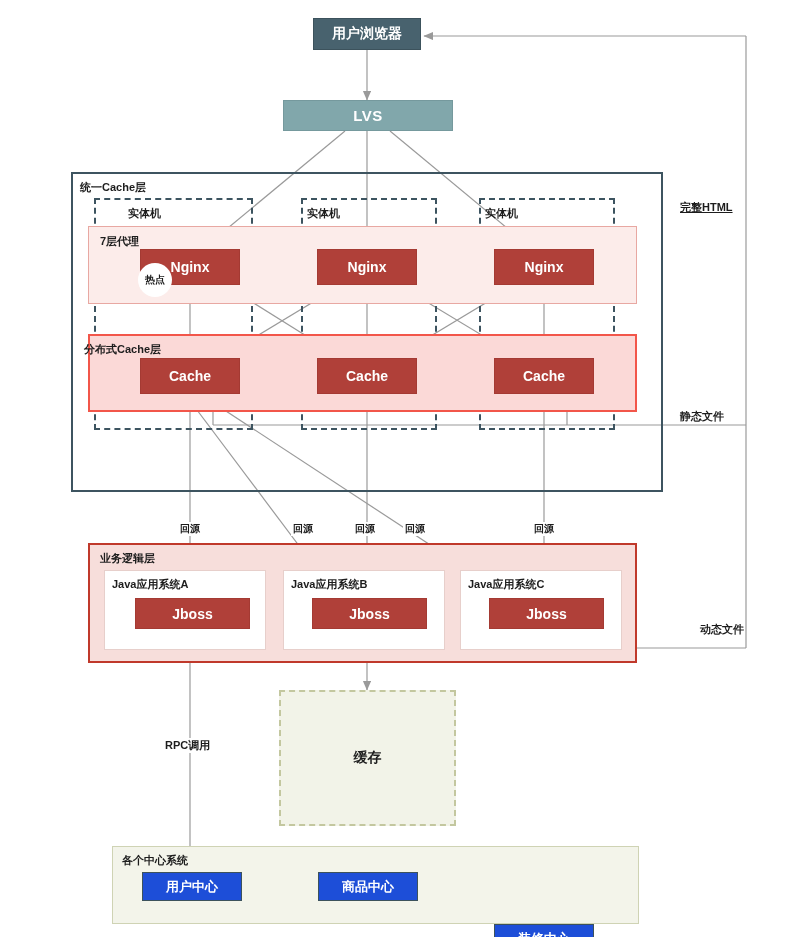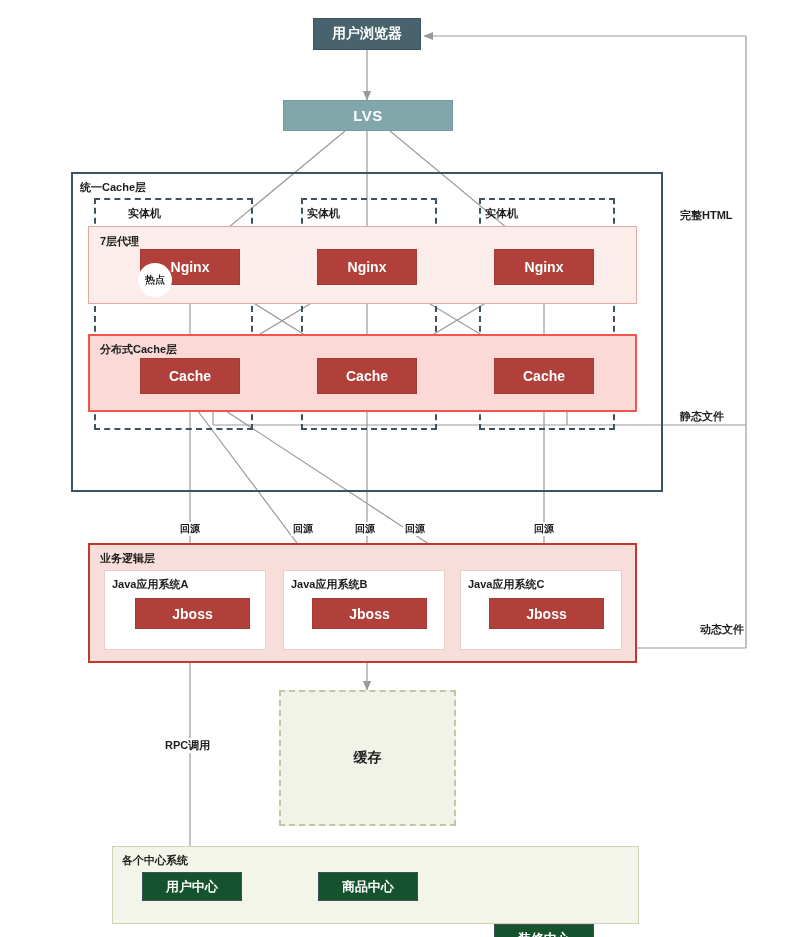--- a/index.html
+++ b/index.html
@@ -6,21 +6,21 @@
   body{font-family:"Liberation Sans","DejaVu Sans",sans-serif;}
   #stage{position:relative;width:812px;height:937px;background:#fff;overflow:hidden;}
   #wires{position:absolute;left:0;top:0;width:812px;height:937px;}
 
   .box{position:absolute;box-sizing:border-box;display:flex;align-items:center;justify-content:center;text-align:center;}
 
   
   .n-dark{background:#48626e;color:#ffffff;border:1px solid #3c525c;font-size:14px;font-weight:700;}
   .n-teal{background:#81a7ab;color:#ffffff;border:1px solid #75999d;font-size:15px;font-weight:700;letter-spacing:.5px;}
   .n-red{background:#b04039;color:#ffffff;border:1px solid #a43a33;font-size:14px;font-weight:700;}
-  .n-center{background:#14532d;color:#ffffff;border:1px solid #3c525c;font-size:13px;font-weight:700;}
+  .n-center{background:#1d4ed8;color:#ffffff;border:1px solid #3c525c;font-size:13px;font-weight:700;}
 
   
   .grp{position:absolute;box-sizing:border-box;}
   .grp-outer{border:2px solid #3d5460;background:transparent;}
   .grp-dashed-machine{border:2px dashed #3d5460;background:transparent;}
   .grp-pink-soft{border:1px solid #e8a8a2;background:#fcecea;}
   .grp-pink-strong{border:2px solid #f2564a;background:#fbd9d7;}
   .grp-biz{border:2px solid #c0392b;background:#f7dedb;}
   .grp-app{border:1px solid #e7cfcb;background:#ffffff;}
   .grp-olive{border:1px solid #cfd3b4;background:#f3f4ea;}
@@ -111,27 +111,27 @@
   <div class="grp grp-pink-soft" style="left:88px;top:226px;width:549px;height:78px;"></div>
   <div class="grp-label" style="left:100px;top:234px;">7层代理</div>
 
   <div class="box n-red" style="left:140px;top:249px;width:100px;height:36px;">Nginx</div>
   <div class="box n-red" style="left:317px;top:249px;width:100px;height:36px;">Nginx</div>
   <div class="box n-red" style="left:494px;top:249px;width:100px;height:36px;">Nginx</div>
 
   <div class="hot-badge" style="left:138px;top:263px;">热点</div>
 
   <div class="grp grp-pink-strong" style="left:88px;top:334px;width:549px;height:78px;"></div>
-  <div class="grp-label" style="left:100px;top:342px;">分布式Cache层</div>
+  <div class="grp-label" style="left:84px;top:342px;">分布式Cache层</div>
 
   <div class="box n-red" style="left:140px;top:358px;width:100px;height:36px;">Cache</div>
   <div class="box n-red" style="left:317px;top:358px;width:100px;height:36px;">Cache</div>
   <div class="box n-red" style="left:494px;top:358px;width:100px;height:36px;">Cache</div>
 
-  <div class="side-label" style="left:680px;top:208px;">完整HTML</div>
+  <div class="side-label" style="left:680px;top:200px;text-decoration:underline;">完整HTML</div>
   <div class="side-label" style="left:680px;top:409px;">静态文件</div>
   <div class="side-label" style="left:680px;top:622px;margin-left:20px;">动态文件</div>
 
   <div class="flow-label" style="left:178px;top:522px;">回源</div>
   <div class="flow-label" style="left:291px;top:522px;">回源</div>
   <div class="flow-label" style="left:353px;top:522px;">回源</div>
   <div class="flow-label" style="left:403px;top:522px;">回源</div>
   <div class="flow-label" style="left:532px;top:522px;">回源</div>
 
   <div class="grp grp-biz" style="left:88px;top:543px;width:549px;height:120px;"></div>

